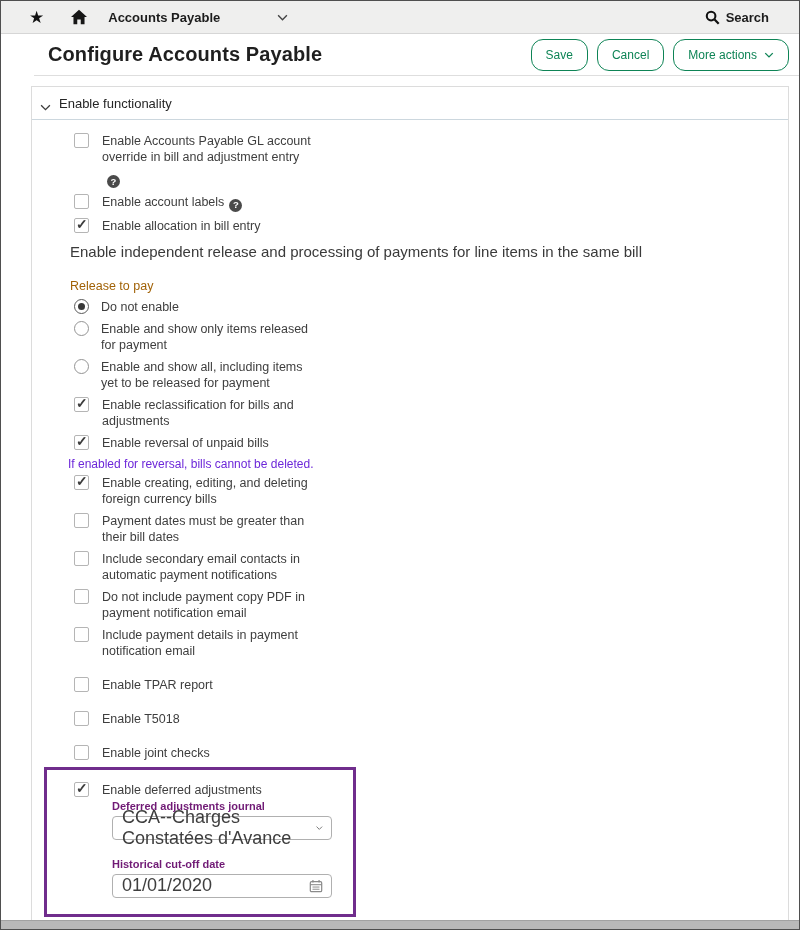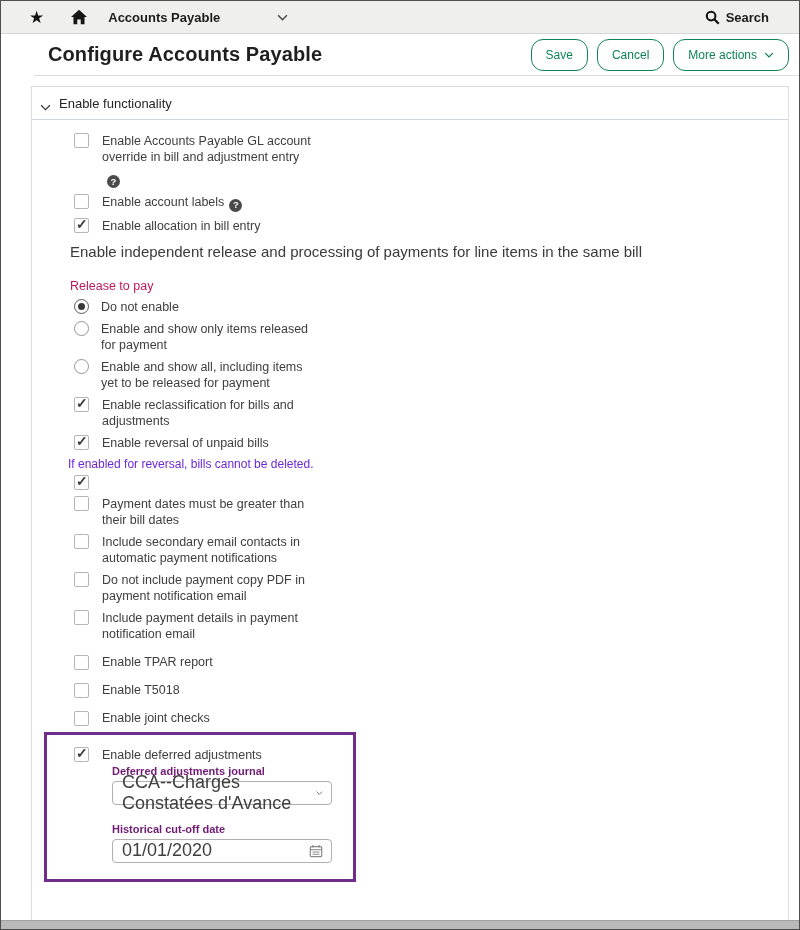--- a/index.html
+++ b/index.html
@@ -22,32 +22,32 @@
   .pill { height:19px; border:1.5px solid #0e8456; border-radius:12px; background:#fff; color:#0e8456; font-family:"Liberation Sans",sans-serif; font-size:12px; font-weight:normal; padding:15px 14px; display:flex; align-items:center; gap:7px; cursor:pointer; }
 
   
   .panel { margin:10px 10px 0 30px; border:1px solid #dcdcdc; border-bottom:none; min-height:900px; background:#fff; }
   .panelhead { display:flex; align-items:flex-end; gap:8px; padding:9px 10px 8px 8px; border-bottom:1px solid #ccd7de; cursor:pointer; }
   .paneltitle { font-size:13px; color:#252525; }
   .panelbody { padding:13px 20px 30px 42px; }
 
   
   .row { display:flex; align-items:flex-start; margin-bottom:6px; }
-  .row.gap-lg { margin-top:12px;align-items:flex-end; }
+  .row.gap-lg { margin-top:18px; }
   .box { flex:0 0 auto; width:15px; height:15px; border:1px solid #b5b5b5; border-radius:2px; background:#fff; position:relative; margin-right:13px; margin-top:0px; cursor:pointer; }
   .check { position:absolute; left:1px; top:-3px; font-size:14px; font-weight:bold; color:#3d3d3d; }
   .radio { flex:0 0 auto; width:15px; height:15px; border:1px solid #949494; border-radius:50%; background:#fff; position:relative; margin-right:12px; cursor:pointer; }
   .radio.sel { border-color:#5a5a5a; }
   .radio.sel::after { content:""; position:absolute; left:3px; top:3px; width:7px; height:7px; border-radius:50%; background:#383838; }
   .lblwrap { display:flex; flex-direction:column; }
   .lbl { font-size:12.5px; color:#3e3e3e; line-height:16px; white-space:pre-line; max-width:270px; }
   .helpicon { display:inline-flex; width:13px; height:13px; border-radius:50%; background:#4a4a4a; color:#fff; font-size:9.5px; font-weight:bold; align-items:center; justify-content:center; vertical-align:-2px; margin-left:5px; }
   .helprow { margin-top:4px; }
   .bigtext { font-size:15px; color:#3a3a3a; margin:8px 0 18px -4px; line-height:19px; }
-  .grouplabel { font-size:12.5px; color:#be185d; margin:0 0 6px -4px; }
+  .grouplabel { font-size:12.5px; color:#a16207; margin:0 0 6px -4px; }
   .note { font-size:12px; color:#6d28d9; margin:2px 0 4px -6px; }
 
   
   .purple { width:312px; border:3px solid #702d8c; margin:4px 0 0 -30px; padding:12px 0 16px 27px; background:#fff; }
   .fields { margin-left:38px; }
   .flabel { font-size:11px; font-weight:bold; color:#701a75; margin:0 0 4px; }
   .flabel.second { margin-top:18px; }
   .selectbox, .datebox { width:220px; height:24px; border:1px solid #b0b0b0; border-radius:4px; background:#fff; display:flex; align-items:center; justify-content:space-between; padding:0 8px 0 9px; font-size:18px; color:#3e3e3e; cursor:pointer; }
 
   
@@ -164,20 +164,24 @@
             </span>
             <span class="lblwrap">
               <span class="lbl">Enable reversal of unpaid bills</span>
             </span>
           </div>
           <div class="note">If enabled for reversal, bills cannot be deleted.</div>
           <div class="row">
             <span class="box">
               <span class="check">✓</span>
             </span>
+            <span class="lblwrap">
+              <span class="lbl">Enable creating, editing, and deleting
+foreign currency bills</span>
+            </span>
           </div>
           <div class="row">
             <span class="box"></span>
             <span class="lblwrap">
               <span class="lbl">Payment dates must be greater than
 their bill dates</span>
             </span>
           </div>
           <div class="row">
             <span class="box"></span>

